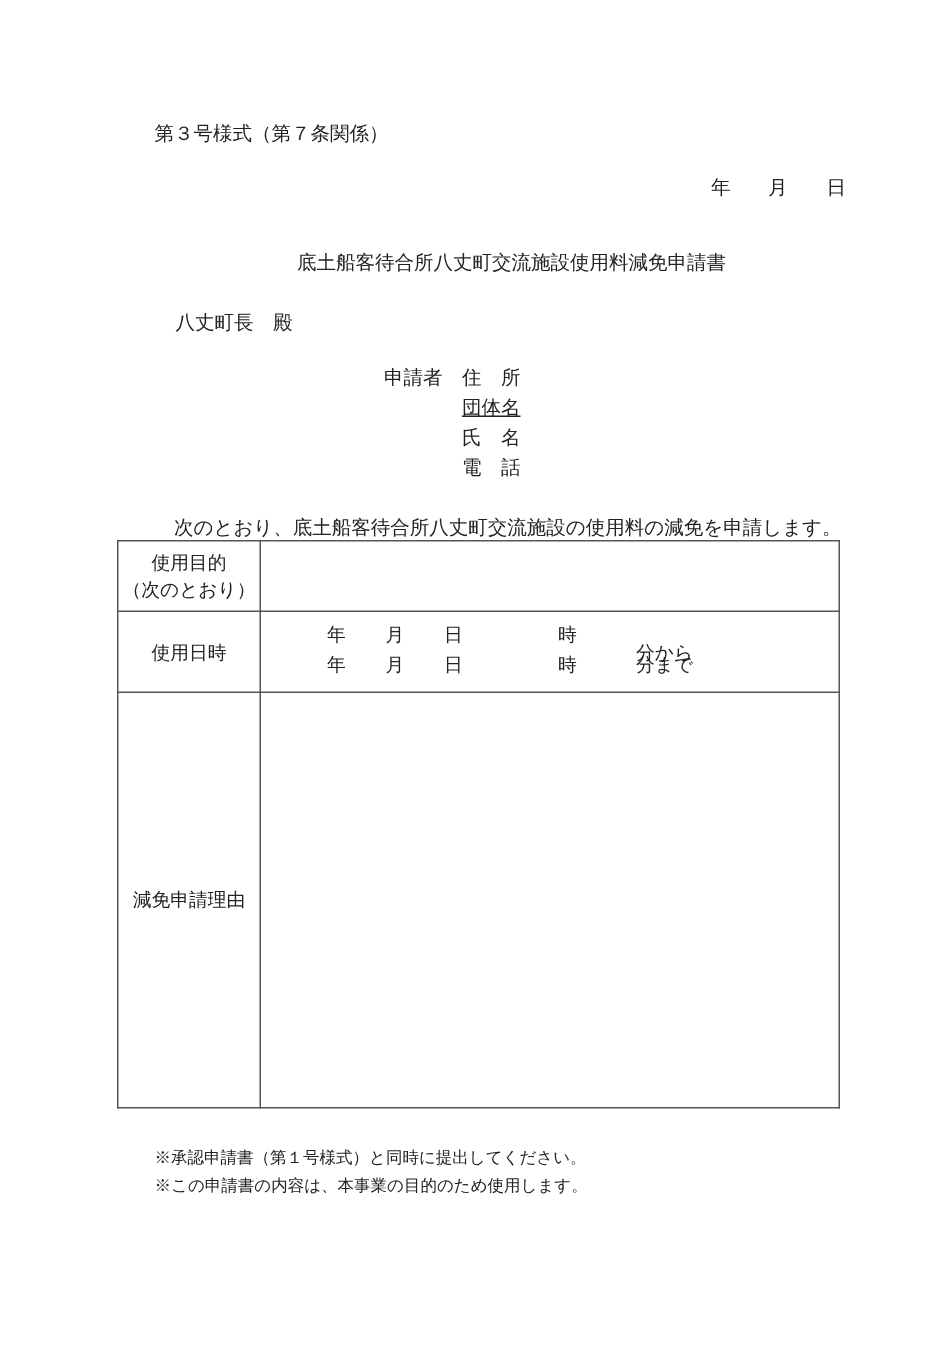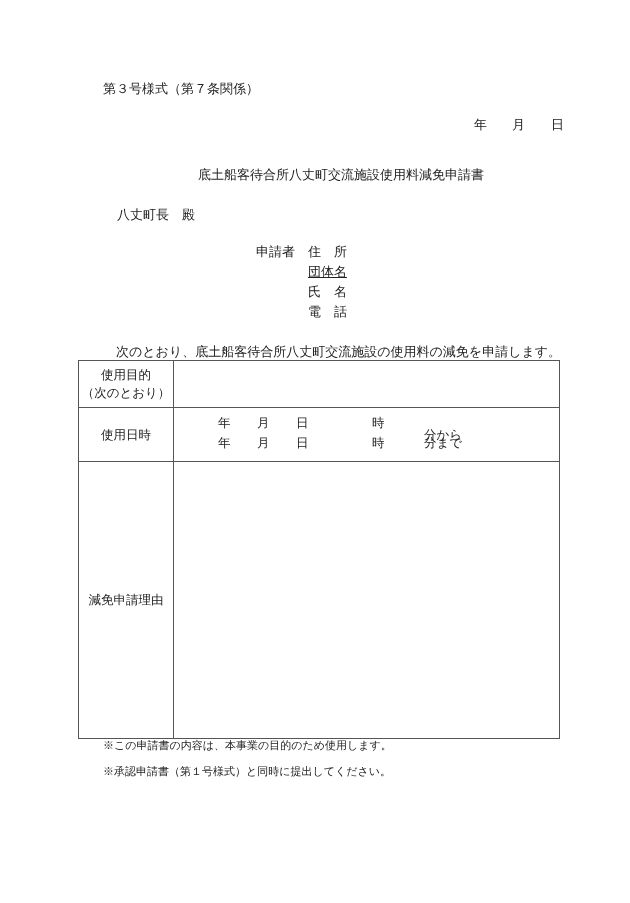--- a/index.html
+++ b/index.html
@@ -69,13 +69,13 @@
     </td>
   </tr>
   <tr style="height:277px;">
     <td class="label">減免申請理由</td>
     <td></td>
   </tr>
 </tbody>
   </table>
 
 <div class="abs t11" style="left:79px;top:764px;">※承認申請書（第１号様式）と同時に提出してください。</div>
-<div class="abs t11" style="left:79px;top:738px;text-align:center;">※この申請書の内容は、本事業の目的のため使用します。</div>
+<div class="abs t11" style="left:79px;top:783px;text-align:center;">※この申請書の内容は、本事業の目的のため使用します。</div>
 
 </body></html>

